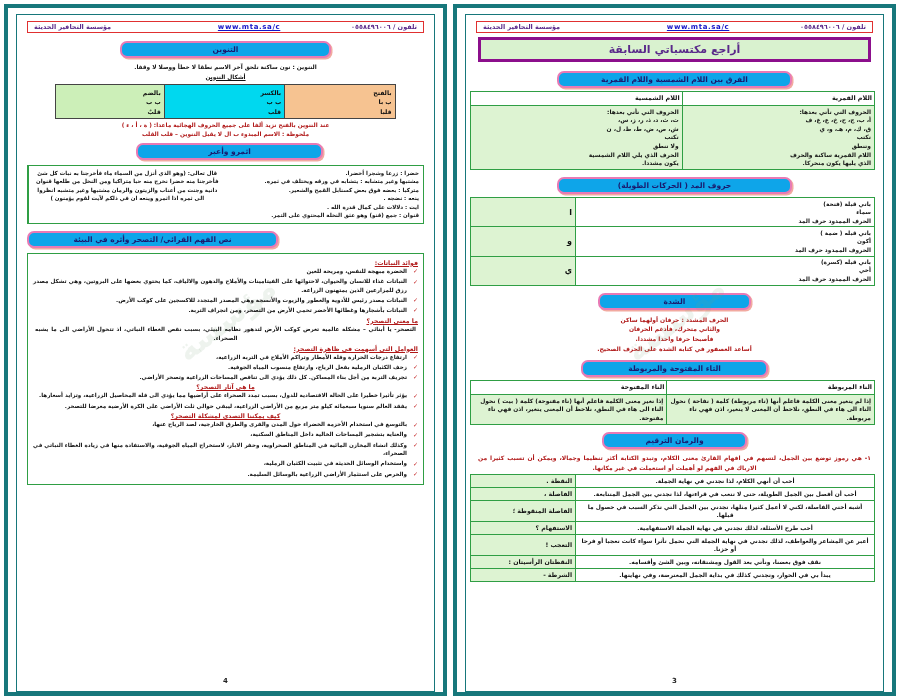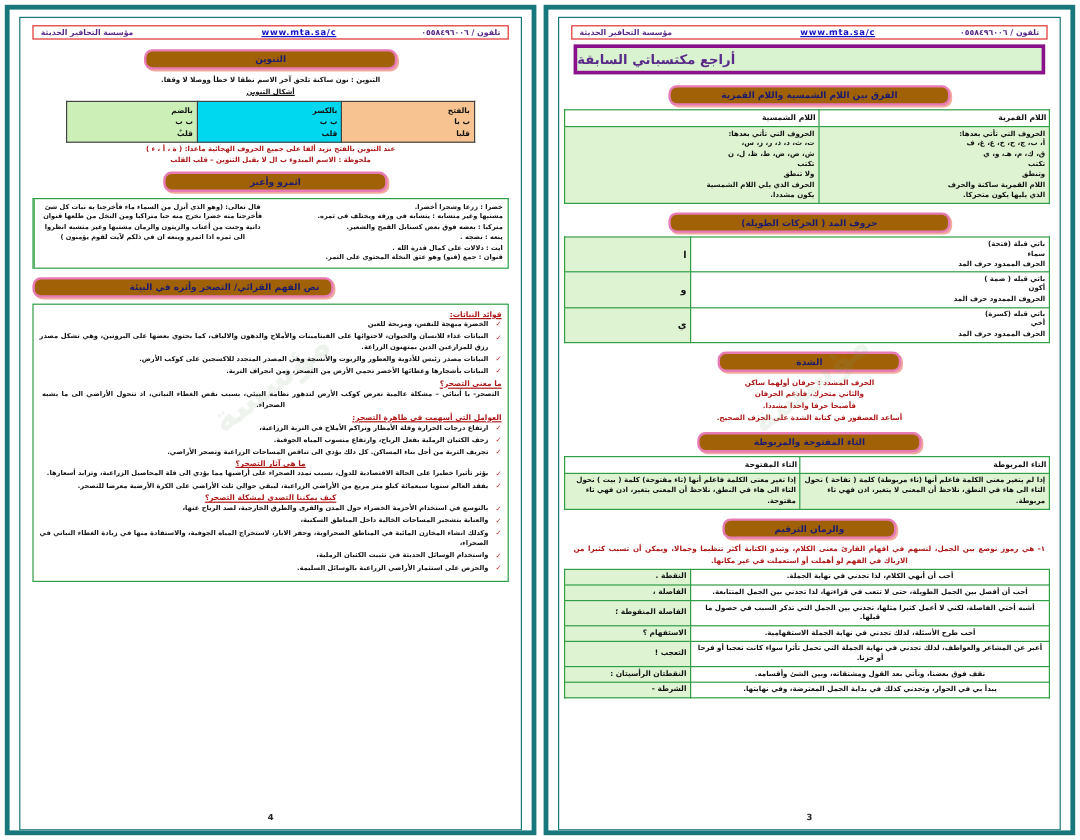--- a/index.html
+++ b/index.html
@@ -36,46 +36,46 @@
     font-size: 6.5px; color: #5a2a8a; letter-spacing: .6px; font-weight: bold;
   }
   .hdr .site { color: #1414c8; text-decoration: underline; font-size: 7px; padding-left: 36px; }
   .hdr .org { color: #5a2a8a; }
   .hdr .tel { color: #5a2a8a; }
 
   
   .banner-purple {
     border: 3px solid #8c0f8c;
     background: #d9f2cf;
-    text-align: left;
+    text-align: center;
     color: #5a2a8a;
     font-weight: bold;
     font-size: 11px;
     letter-spacing: 2px;
     padding: 3px 0;
     margin: 0 6px 5px 6px;
   }
   .banner-purple.two-line { padding: 1px 0; }
   .banner-purple .l1 { border-bottom: 1px solid #d060d0; padding-bottom: 2px; margin-bottom: 2px; font-size: 10px; }
   .banner-purple .l2 { font-size: 9px; letter-spacing: 2px; }
 
   .pill {
-    background: #a16207;
+    background: #0ea5e9;
     border: 2px solid #e87ab5;
     border-radius: 7px;
     box-shadow: 1.5px 1.5px 0 #f2a9a0;
     color: #1a1a6e;
     font-weight: bold;
     font-size: 7.5px;
     text-align: center;
     padding: 2px 10px;
     margin: 4px auto 3px auto;
     width: 58%;
   }
-  .pill.wide { width: 78%; text-align: right; }
+  .pill.wide { width: 78%; }
   .pill.right { margin-right: 26%; margin-left: 4px; }
 
   
   table { width: 100%; border-collapse: collapse; margin: 0 2px 3px 2px; }
   table td, table th {
     border: 1px solid #2f9e44;
     text-align: right;
     vertical-align: middle;
     padding: 1.5px 3px;
     font-size: 5.9px;

